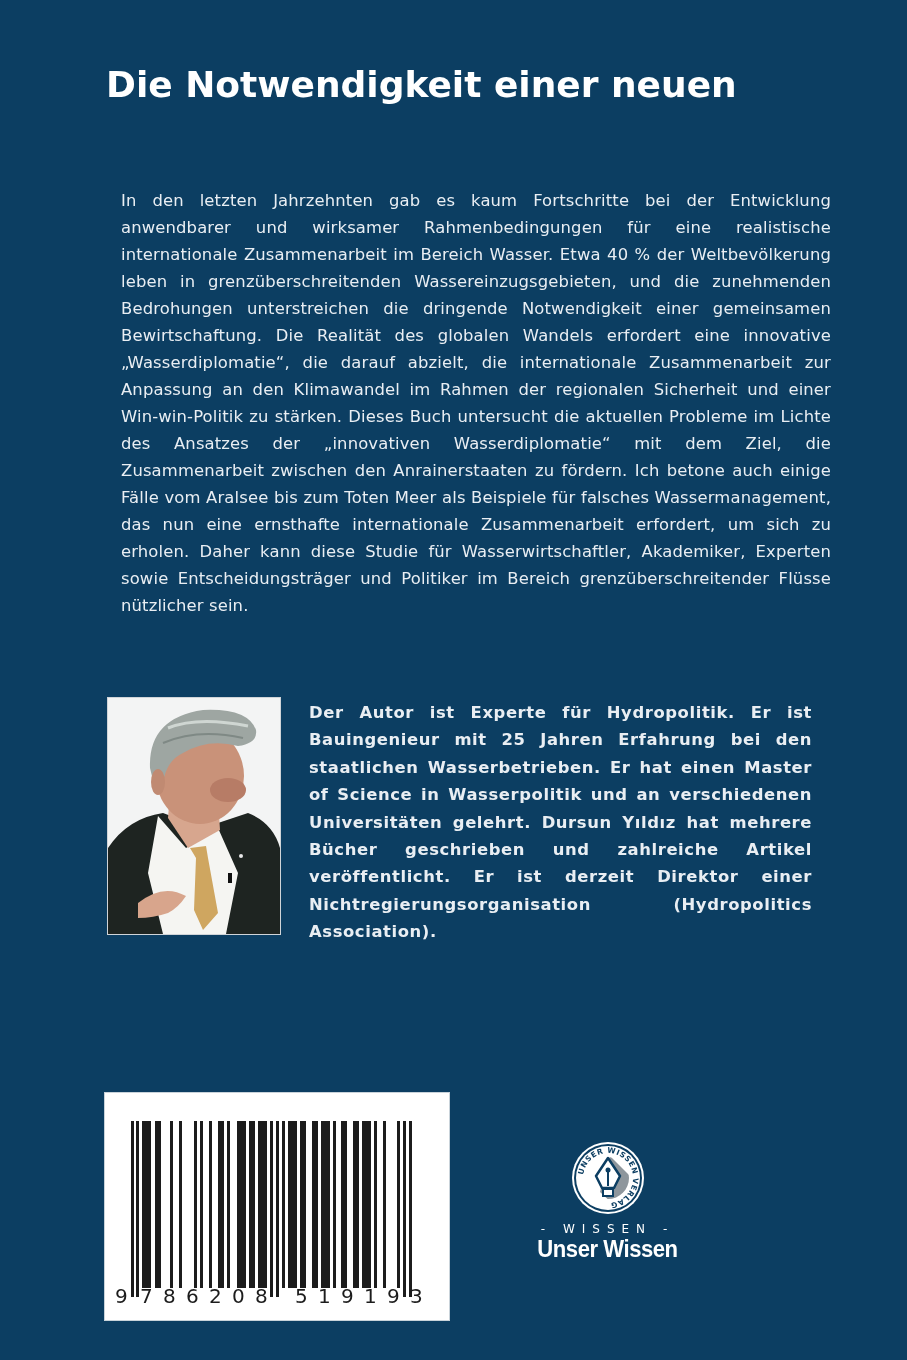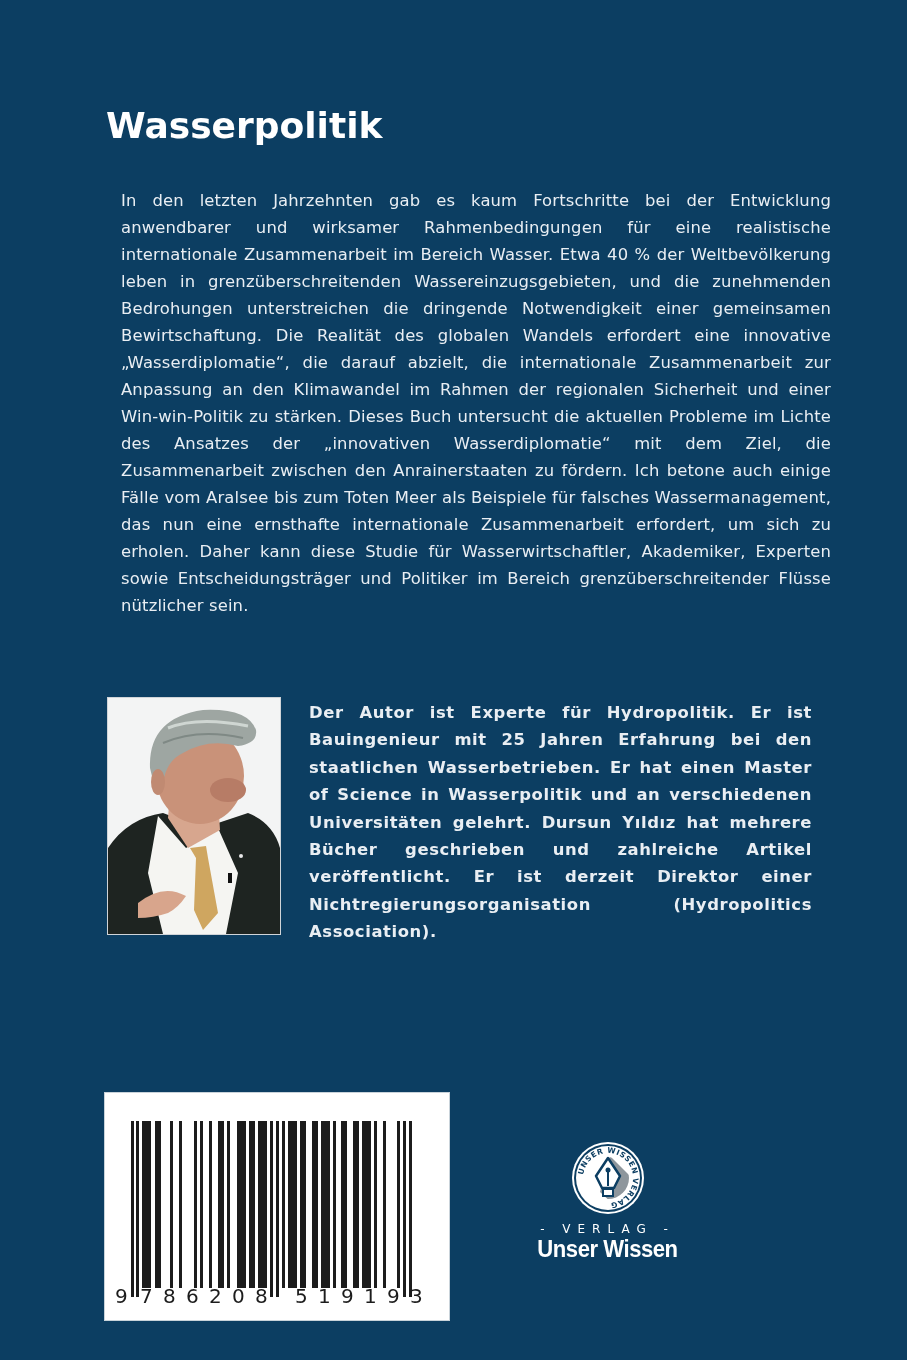--- a/index.html
+++ b/index.html
@@ -47,22 +47,21 @@
   }
   .pub-name {
     font-family:"Liberation Sans", sans-serif; font-weight:bold; font-size:24px; color:#ffffff;
     line-height:26px; letter-spacing:-0.5px; transform:scaleX(0.92);
   }
 </style>
 </head>
 <body>
 
 <h1 class="title">
-  <br>
-  <span>Wasserpolitik</span>
+  <span>Die Notwendigkeit einer neuen</span><br>
 </h1>
 
 <p class="blurb">In den letzten Jahrzehnten gab es kaum Fortschritte bei der Entwicklung anwendbarer und wirksamer Rahmenbedingungen für eine realistische internationale Zusammenarbeit im Bereich Wasser. Etwa 40 % der Weltbevölkerung leben in grenzüberschreitenden Wassereinzugsgebieten, und die zunehmenden Bedrohungen unterstreichen die dringende Notwendigkeit einer gemeinsamen Bewirtschaftung. Die Realität des globalen Wandels erfordert eine innovative „Wasserdiplomatie“, die darauf abzielt, die internationale Zusammenarbeit zur Anpassung an den Klimawandel im Rahmen der regionalen Sicherheit und einer Win-win-Politik zu stärken. Dieses Buch untersucht die aktuellen Probleme im Lichte des Ansatzes der „innovativen Wasserdiplomatie“ mit dem Ziel, die Zusammenarbeit zwischen den Anrainerstaaten zu fördern. Ich betone auch einige Fälle vom Aralsee bis zum Toten Meer als Beispiele für falsches Wassermanagement, das nun eine ernsthafte internationale Zusammenarbeit erfordert, um sich zu erholen. Daher kann diese Studie für Wasserwirtschaftler, Akademiker, Experten sowie Entscheidungsträger und Politiker im Bereich grenzüberschreitender Flüsse nützlicher sein.</p>
 
 <div class="author-photo" title="Author portrait: man with grey hair, dark suit, white shirt, gold tie">
   <svg width="172" height="236" viewBox="0 0 172 236">
     <rect width="172" height="236" fill="#f3f4f4"></rect>
 
     <path d="M0 150 Q20 120 55 115 L95 130 L140 115 Q165 125 172 150 L172 236 L0 236 Z" fill="#1e2421"></path>
 
@@ -159,15 +158,15 @@
     </g>
     <text font-family="DejaVu Sans, sans-serif" font-size="7.5" font-weight="bold" fill="#0c3e62" letter-spacing="0.6">
       <textPath href="#ringPath" startOffset="2%">UNSER WISSEN VERLAG</textPath>
     </text>
 
     <path d="M38 18 L50 36 L44 48 L32 48 L26 36 Z" fill="#ffffff" stroke="#0c3e62" stroke-width="2.5" stroke-linejoin="round"></path>
     <line x1="38" y1="30" x2="38" y2="46" stroke="#0c3e62" stroke-width="2"></line>
     <circle cx="38" cy="30" r="2.5" fill="#0c3e62"></circle>
     <path d="M33 49 L43 49 L43 56 L33 56 Z" fill="#ffffff" stroke="#0c3e62" stroke-width="2"></path>
   </svg>
-  <div class="pub-verlag">- VERLAG -</div>
+  <div class="pub-verlag">- WISSEN -</div>
   <div class="pub-name">Unser Wissen</div>
 </div>
 
 </body></html>

